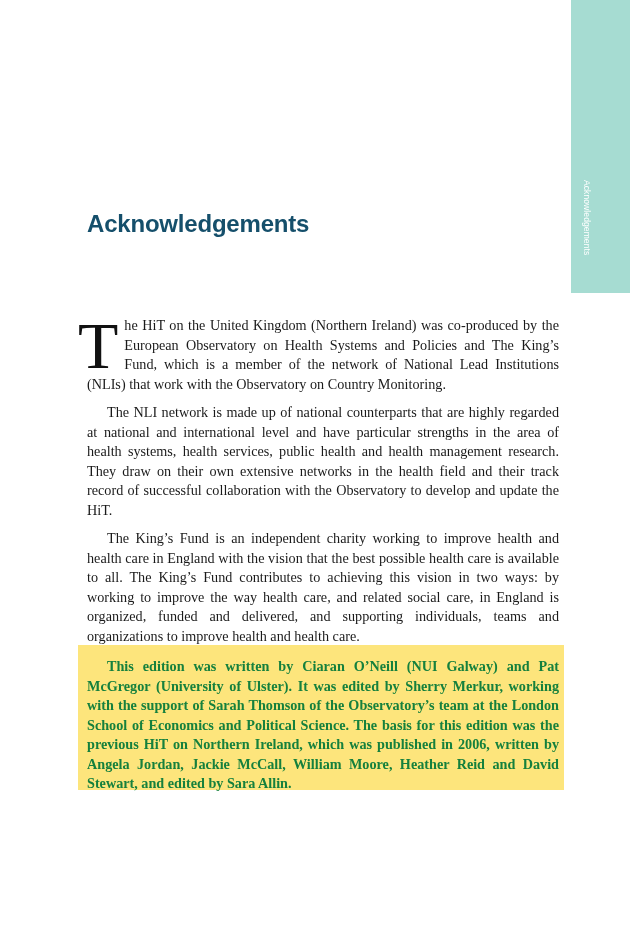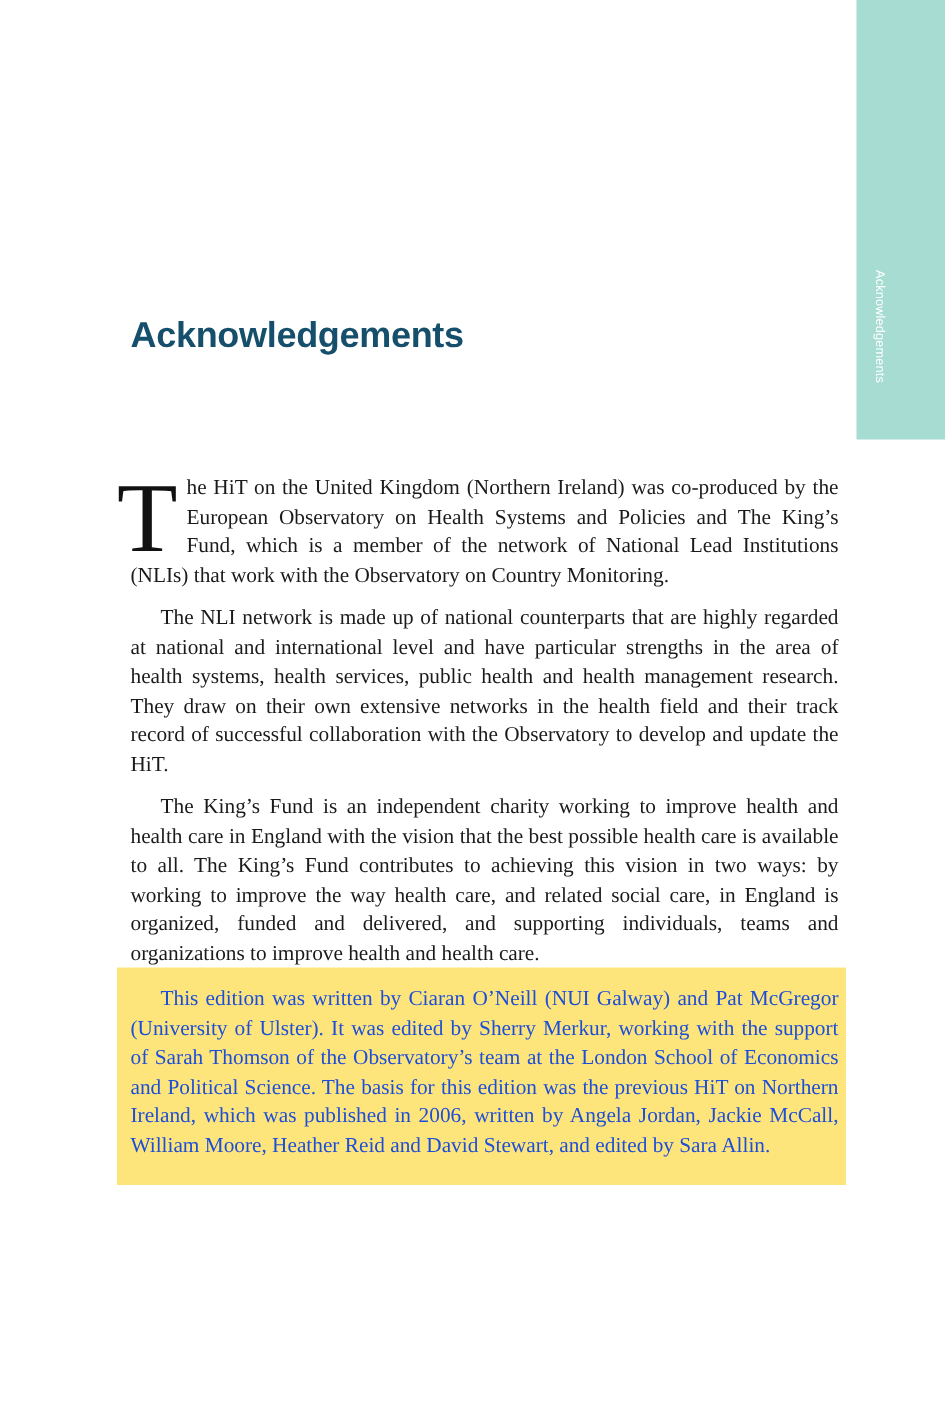--- a/index.html
+++ b/index.html
@@ -80,21 +80,22 @@
       background: #fde57c;
     }
     .highlight-text {
       position: absolute;
       left: 87px;
       top: 657px;
       width: 472px;
       font-size: 14.2px;
       line-height: 19.5px;
       text-align: justify;
-      color: #1d4ed8;
+      color: #15803d;
+      font-weight: bold;
     }
     .highlight-text p {
       margin: 0;
       text-indent: 20px;
     }
   </style>
 </head>
 <body>
 
 <div class="side-tab"></div>

